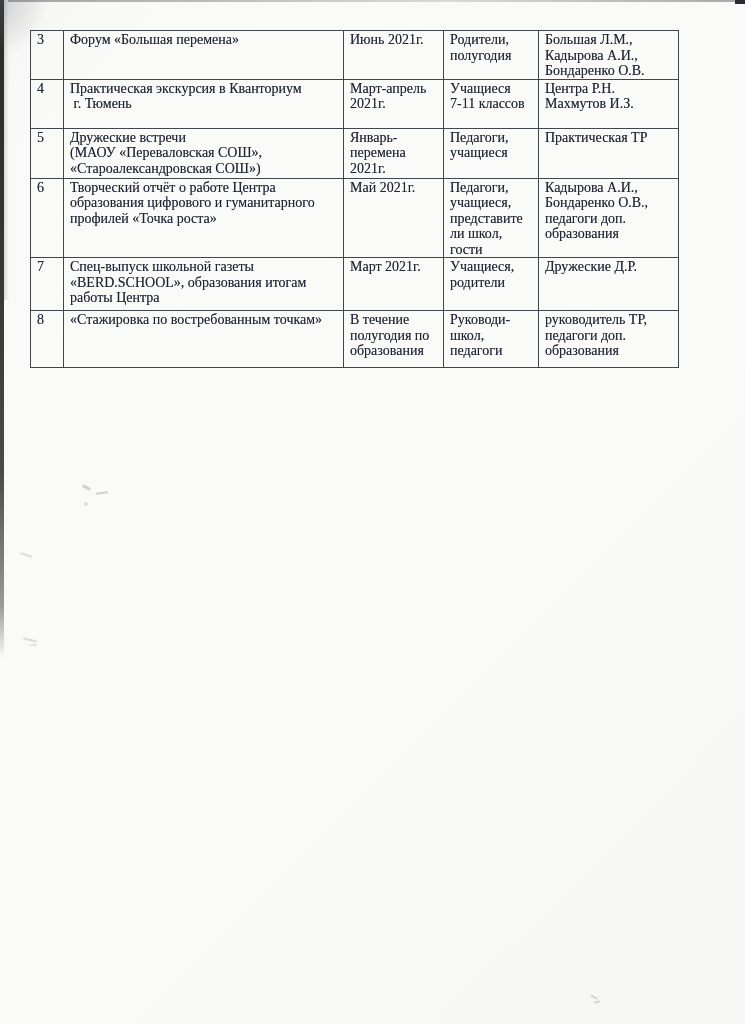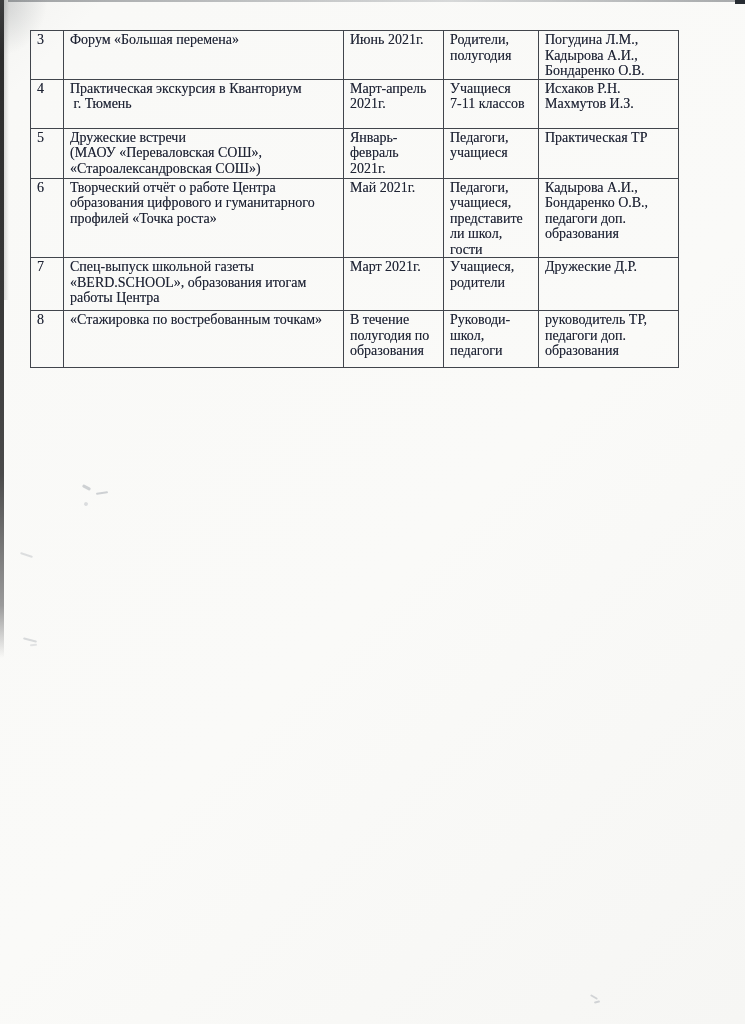--- a/index.html
+++ b/index.html
@@ -142,42 +142,42 @@
         <col class="c-part">
         <col class="c-resp">
     </colgroup>
     <tbody>
       <tr class="r3">
         <td class="num">3</td>
         <td>Форум «Большая перемена»</td>
         <td>Июнь 2021г.</td>
         <td>Родители,
 полугодия</td>
-        <td>Погудина Л.М.,
+        <td>Большая Л.М.,
 Кадырова А.И.,
 Бондаренко О.В.</td>
       </tr>
       <tr class="r4">
         <td class="num">4</td>
         <td>Практическая экскурсия в Кванториум
 &nbsp;г. Тюмень</td>
         <td>Март-апрель
 2021г.</td>
         <td>Учащиеся
 7-11 классов</td>
-        <td>Исхаков Р.Н.
+        <td>Центра Р.Н.
 Махмутов И.З.</td>
       </tr>
       <tr class="r5">
         <td class="num">5</td>
         <td>Дружеские встречи
 (МАОУ «Переваловская СОШ»,
 «Староалександровская СОШ»)</td>
         <td>Январь-
-февраль
+перемена
 2021г.</td>
         <td>Педагоги,
 учащиеся</td>
         <td>Практическая ТР</td>
       </tr>
       <tr class="r6">
         <td class="num">6</td>
         <td>Творческий отчёт о работе Центра
 образования цифрового и гуманитарного
 профилей «Точка роста»</td>

